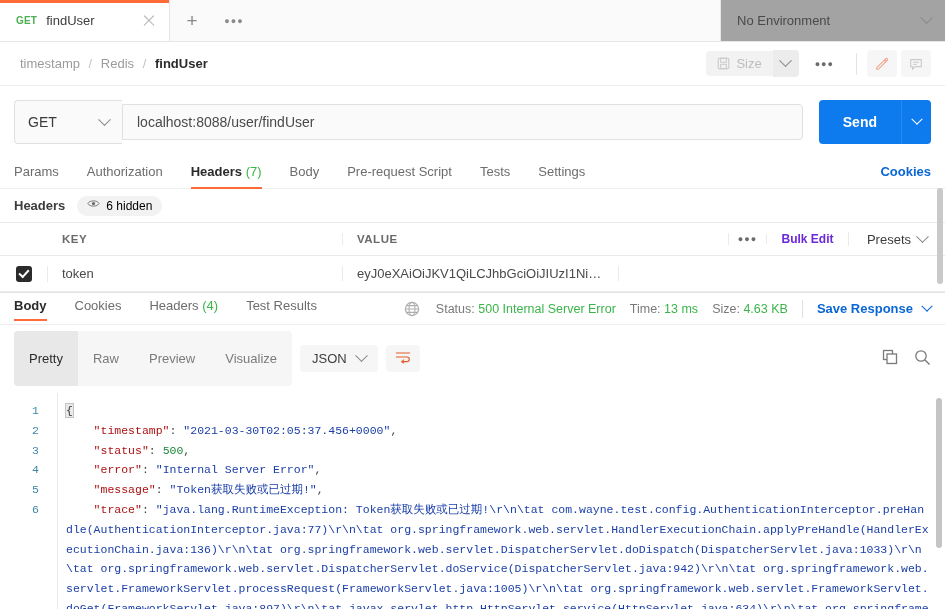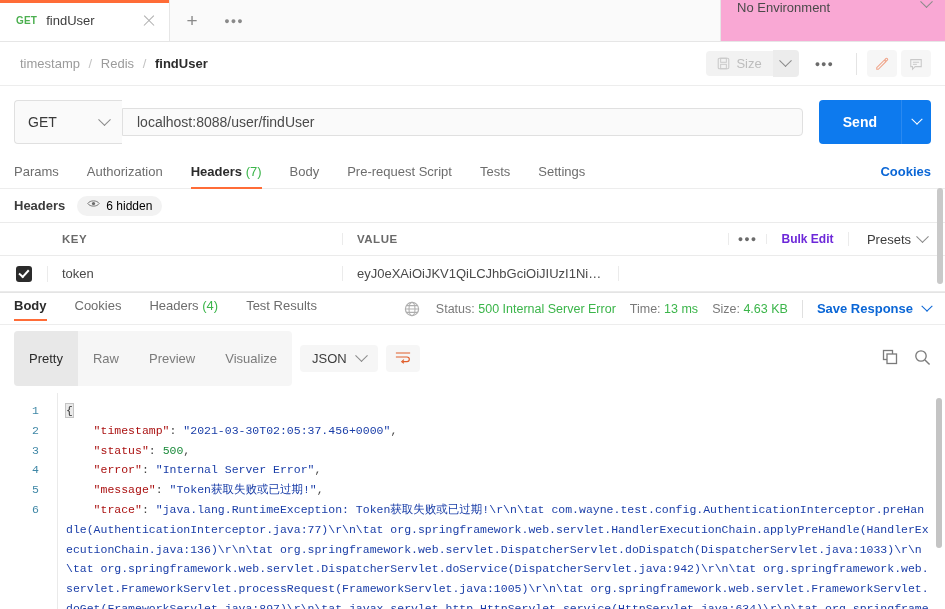--- a/index.html
+++ b/index.html
@@ -52,22 +52,22 @@
     width: 44px; display: flex; align-items: center; justify-content: center;
     color: #8a8a8a; font-size: 19px; font-weight: 300; cursor: pointer;
   }
   .tab-dots {
     width: 40px; display: flex; align-items: center; justify-content: center;
     color: #8a8a8a; font-size: 9px; letter-spacing: 1px; cursor: pointer;
   }
   .env-wrap {
     position: absolute; right: 0; top: 0; bottom: 0; width: 225px;
     border-left: 1px solid #e6e6e6;
-    display: flex; padding: 0 14px 0 16px;
-    background: #f9a8d4; cursor: pointer;
+    display: flex; align-items: center; padding: 0 14px 0 16px;
+    background: #a3a3a3; cursor: pointer;
   }
   .env-label { flex: 1; font-size: 13px; color: #4a4a4a; }
   .chev { width: 9px; height: 9px; border-right: 1.4px solid #8a8a8a;
           border-bottom: 1.4px solid #8a8a8a; transform: rotate(45deg) translate(-2px,-2px); }
 
   
   .crumbrow {
     height: 44px; display: flex; align-items: center;
     padding: 0 14px 0 20px; border-bottom: 1px solid #ededed; background: #fff;
   }
@@ -94,21 +94,21 @@
 
   
   .urlrow { display: flex; align-items: center; padding: 14px 14px 12px 14px; gap: 10px; }
   .methodbox {
     width: 108px; height: 44px; border: 1px solid #e0e0e0; border-right: none;
     border-radius: 4px 0 0 4px; background: #fafafa;
     display: flex; align-items: center; padding: 0 13px; cursor: pointer;
   }
   .methodbox .m { flex: 1; font-size: 14px; color: #3a3a3a; }
   .urlbox {
-    flex: 1; height: 28px; border: 1px solid #e0e0e0; border-radius: 0 4px 4px 0;
+    flex: 1; height: 36px; border: 1px solid #e0e0e0; border-radius: 0 4px 4px 0;
     background: #fafafa; display: flex; align-items: center; padding: 0 14px;
     margin-left: -10px; font-size: 14px; color: #4a4a4a; cursor: text;
   }
   .sendgrp { display: flex; margin-left: 6px; }
   .sendbtn {
     background: #0d7aee; color: #fff; font-weight: bold; font-size: 14px;
     height: 44px; padding: 0 24px; border: none; border-radius: 4px 0 0 4px;
     cursor: pointer; display: flex; align-items: center;
   }
   .sendcaret {

